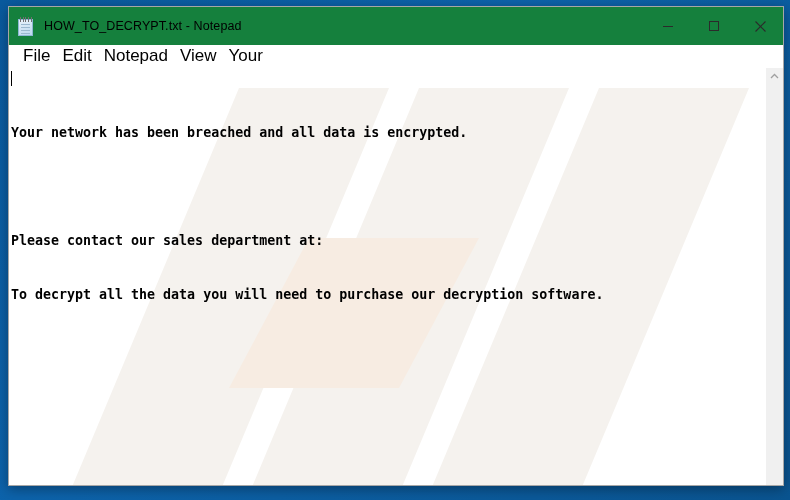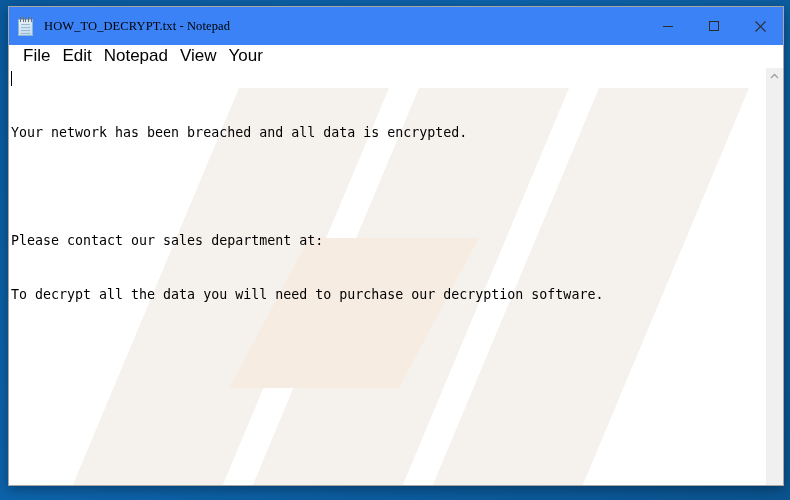--- a/index.html
+++ b/index.html
@@ -28,25 +28,24 @@
     background: #ffffff;
     border: 1px solid #a7a7a7;
     box-shadow: 0 3px 12px rgba(0,0,0,0.35);
     display: flex;
     flex-direction: column;
   }
   
   .titlebar {
     height: 38px;
     min-height: 38px;
-    background: #3b82f6;
-    display: flex;
-    align-items: center;
-    position: relative;
-    font-family: Liberation Serif, serif;
+    background: #15803d;
+    display: flex;
+    align-items: center;
+    position: relative;
   }
   .title-left {
     display: flex;
     align-items: center;
     padding-left: 9px;
     flex: 1;
     min-width: 0;
   }
   .app-icon {
     width: 17px;
@@ -153,21 +152,21 @@
   .text-content {
     position: relative;
     font-family: "DejaVu Sans Mono", "Liberation Mono", monospace;
     font-size: 13.3px;
     line-height: 18px;
     color: #000000;
     white-space: pre;
     padding: 2px 0 0 2px;
     letter-spacing: 0px;
   }
-  .text-content .ln { display: block; height: 18px; }
+  .text-content .ln { display: block; height: 18px; font-weight: bold; }
   .caret {
     position: absolute;
     left: 2px;
     top: 3px;
     width: 1px;
     height: 15px;
     background: #000;
   }
   
   .vscroll {

